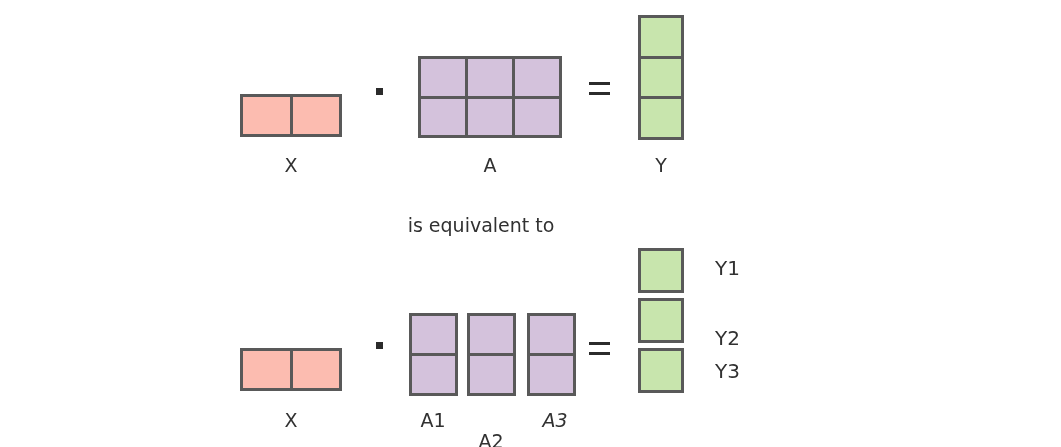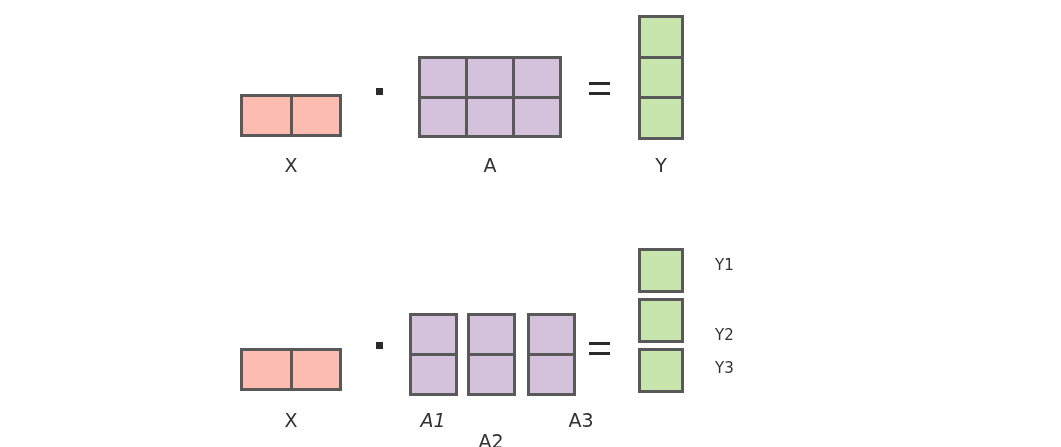--- a/index.html
+++ b/index.html
@@ -31,21 +31,21 @@
     background: #cfc0d8;
   }
   .cell.pink   { background: #fcbcb0; }
   .cell.purple { background: #d4c2dc; }
   .cell.green  { background: #c8e5ad; }
 
   
   .label {
     position: absolute;
     color: #313131;
-    font-size: 15px;
+    font-size: 20px;
     line-height: 1;
     white-space: nowrap;
   }
   .label.side {
     text-align: left;
   }
 
   .caption {
     position: absolute;
     color: #313131;
@@ -99,50 +99,51 @@
   <div class="op-eq" style="left:589px; top:82px;"></div>
 
   <div class="matrix" style="left:638px; top:15px; width:46px; height:125px;
               grid-template-columns:1fr; grid-template-rows:1fr 1fr 1fr;">
     <div class="cell green"></div>
     <div class="cell green"></div>
     <div class="cell green"></div>
   </div>
   <div class="caption" style="left:661px; top:156px;">Y</div>
 
+  <div class="caption" style="left:481px; top:216px;">is equivalent to</div>
 
   <div class="matrix" style="left:240px; top:348px; width:102px; height:43px;
               grid-template-columns:1fr 1fr; grid-template-rows:1fr;">
     <div class="cell pink"></div>
     <div class="cell pink"></div>
   </div>
   <div class="caption" style="left:291px; top:411px;">X</div>
 
   <div class="op-dot" style="left:376px; top:342px;"></div>
 
   <div class="matrix" style="left:409px; top:313px; width:49px; height:83px;
               grid-template-columns:1fr; grid-template-rows:1fr 1fr;">
     <div class="cell purple"></div>
     <div class="cell purple"></div>
   </div>
-  <div class="caption" style="left:433px; top:411px;font-style:italic;">A1</div>
+  <div class="caption" style="left:433px; top:411px;">A1</div>
 
   <div class="matrix" style="left:467px; top:313px; width:49px; height:83px;
               grid-template-columns:1fr; grid-template-rows:1fr 1fr;">
     <div class="cell purple"></div>
     <div class="cell purple"></div>
   </div>
   <div class="caption" style="left:491px; top:411px;margin-top:21px;">A2</div>
 
   <div class="matrix" style="left:527px; top:313px; width:49px; height:83px;
               grid-template-columns:1fr; grid-template-rows:1fr 1fr;">
     <div class="cell purple"></div>
     <div class="cell purple"></div>
   </div>
-  <div class="caption" style="left:581px; top:411px;">A3</div>
+  <div class="caption" style="left:555px; top:411px;font-style:italic;">A3</div>
 
   <div class="op-eq" style="left:589px; top:342px;"></div>
 
   <div class="matrix" style="left:638px; top:248px; width:46px; height:45px;
               grid-template-columns:1fr; grid-template-rows:1fr;">
     <div class="cell green"></div>
   </div>
   <div class="label side" style="left:715px; top:258px;">Y1</div>
 
   <div class="matrix" style="left:638px; top:298px; width:46px; height:45px;

